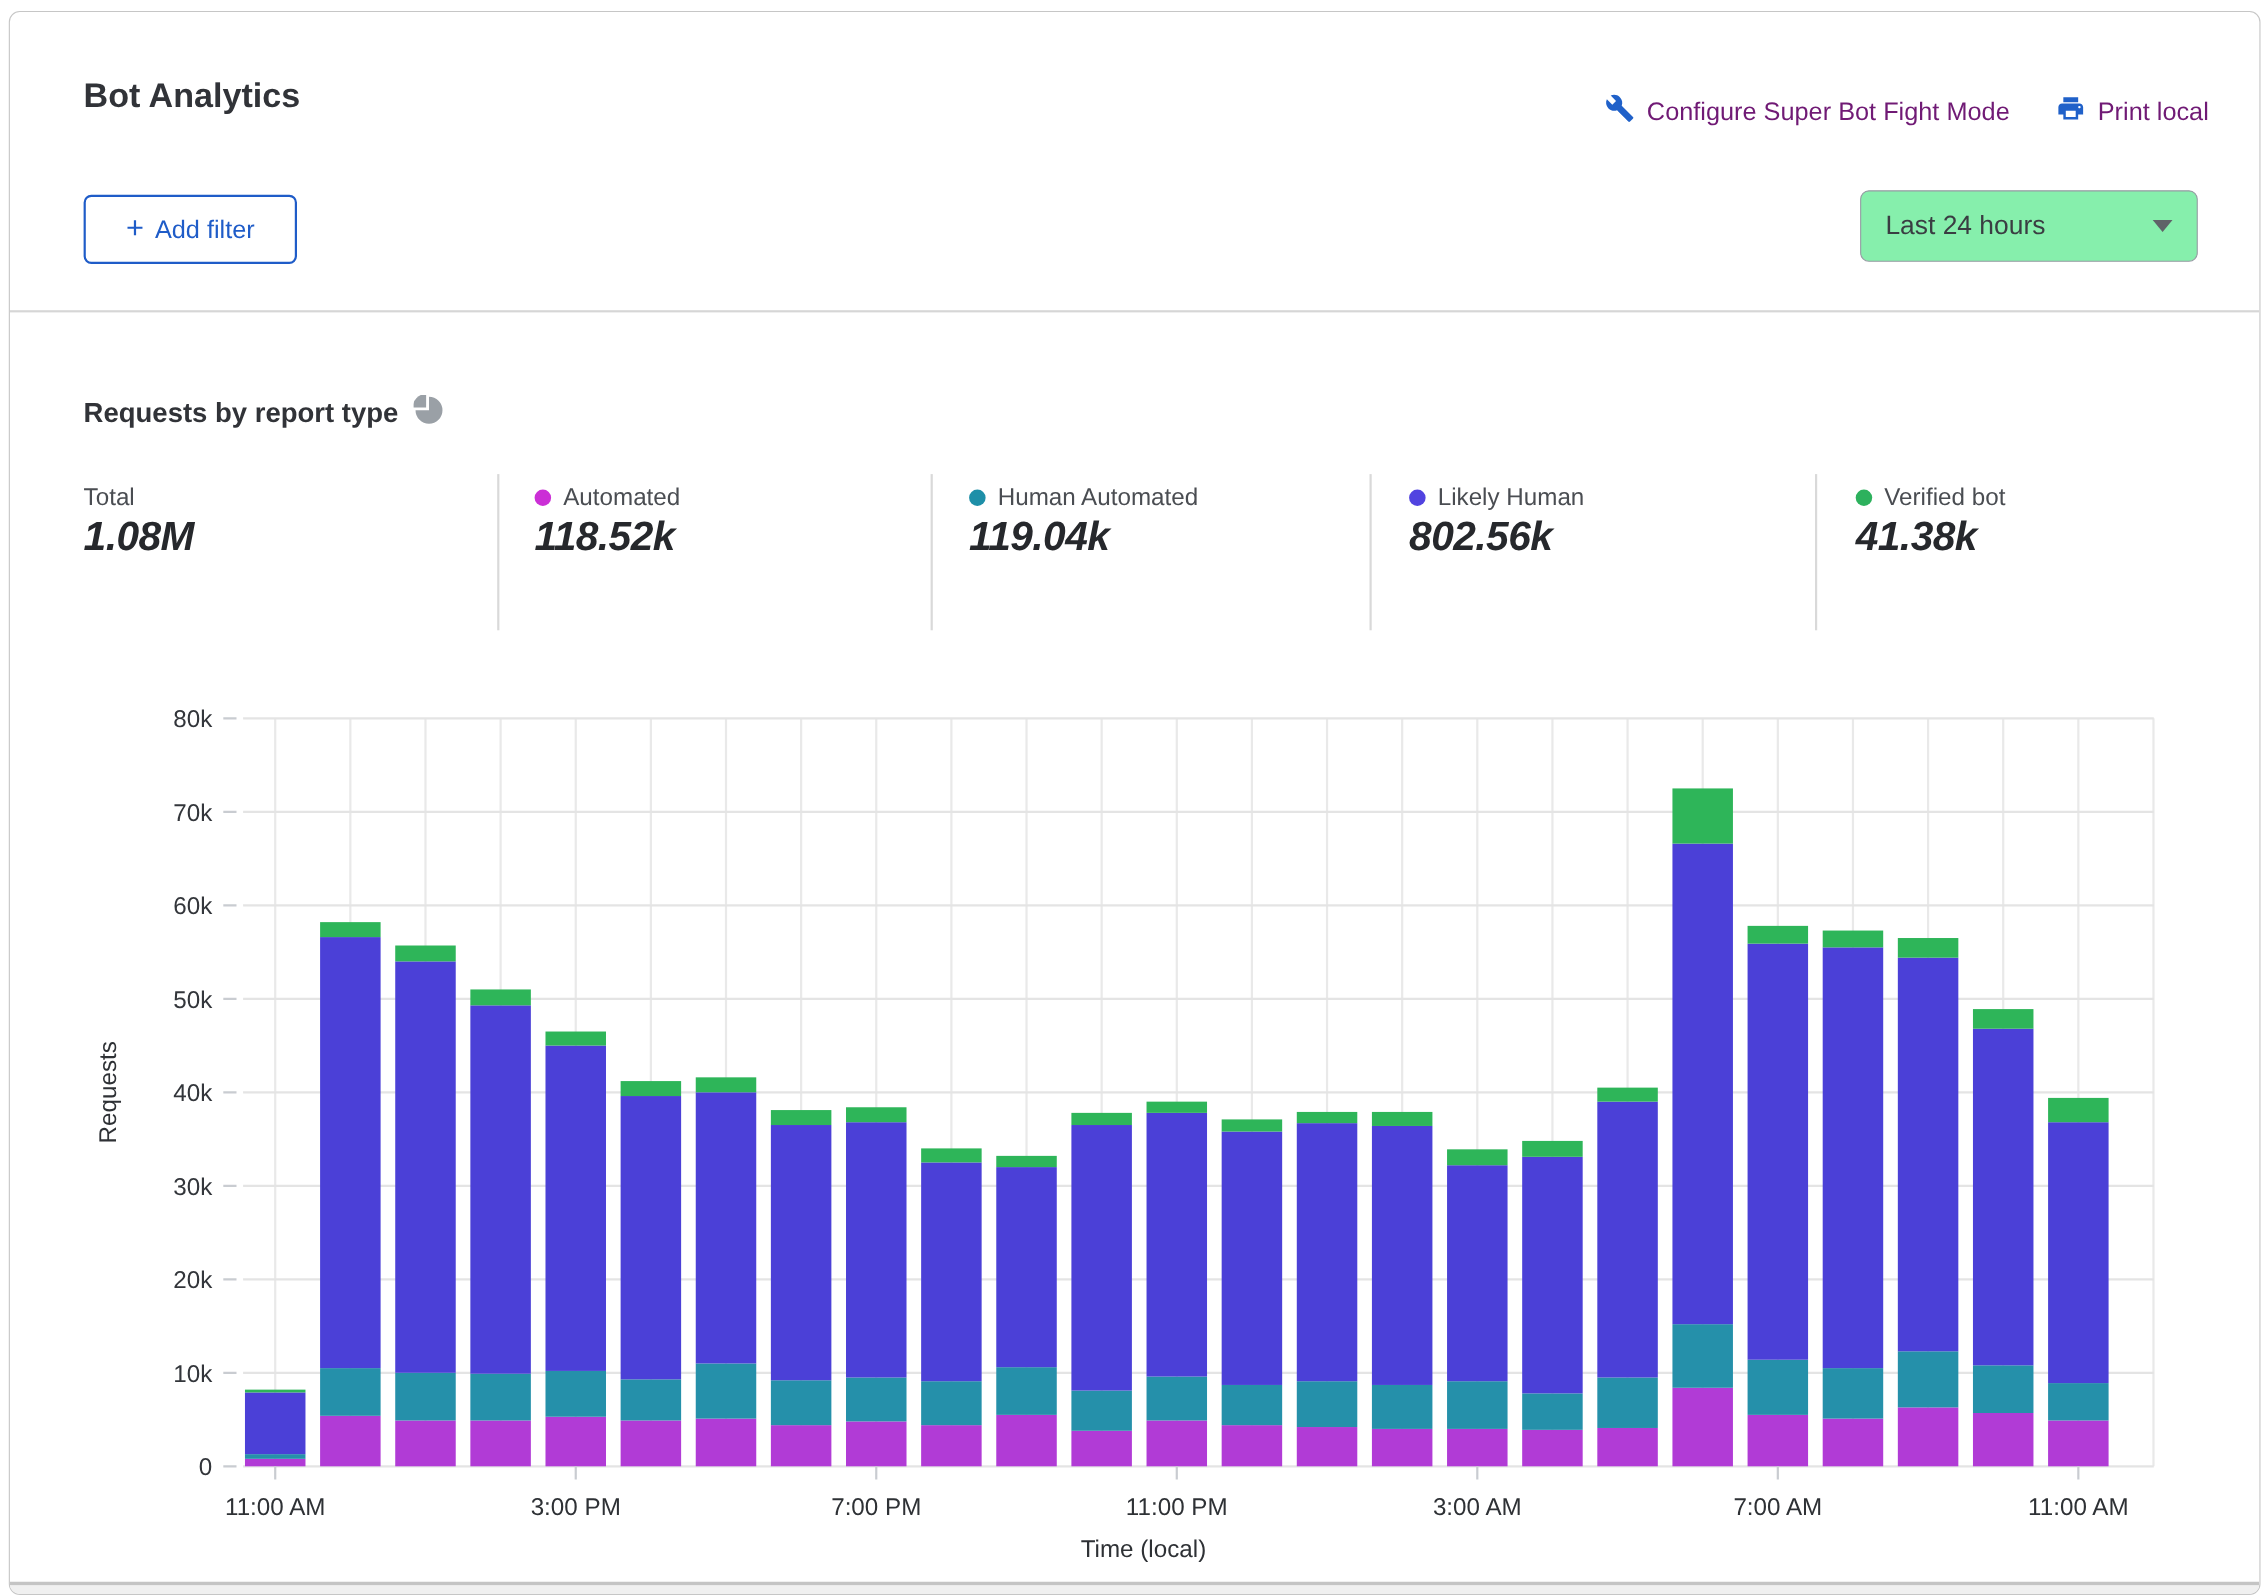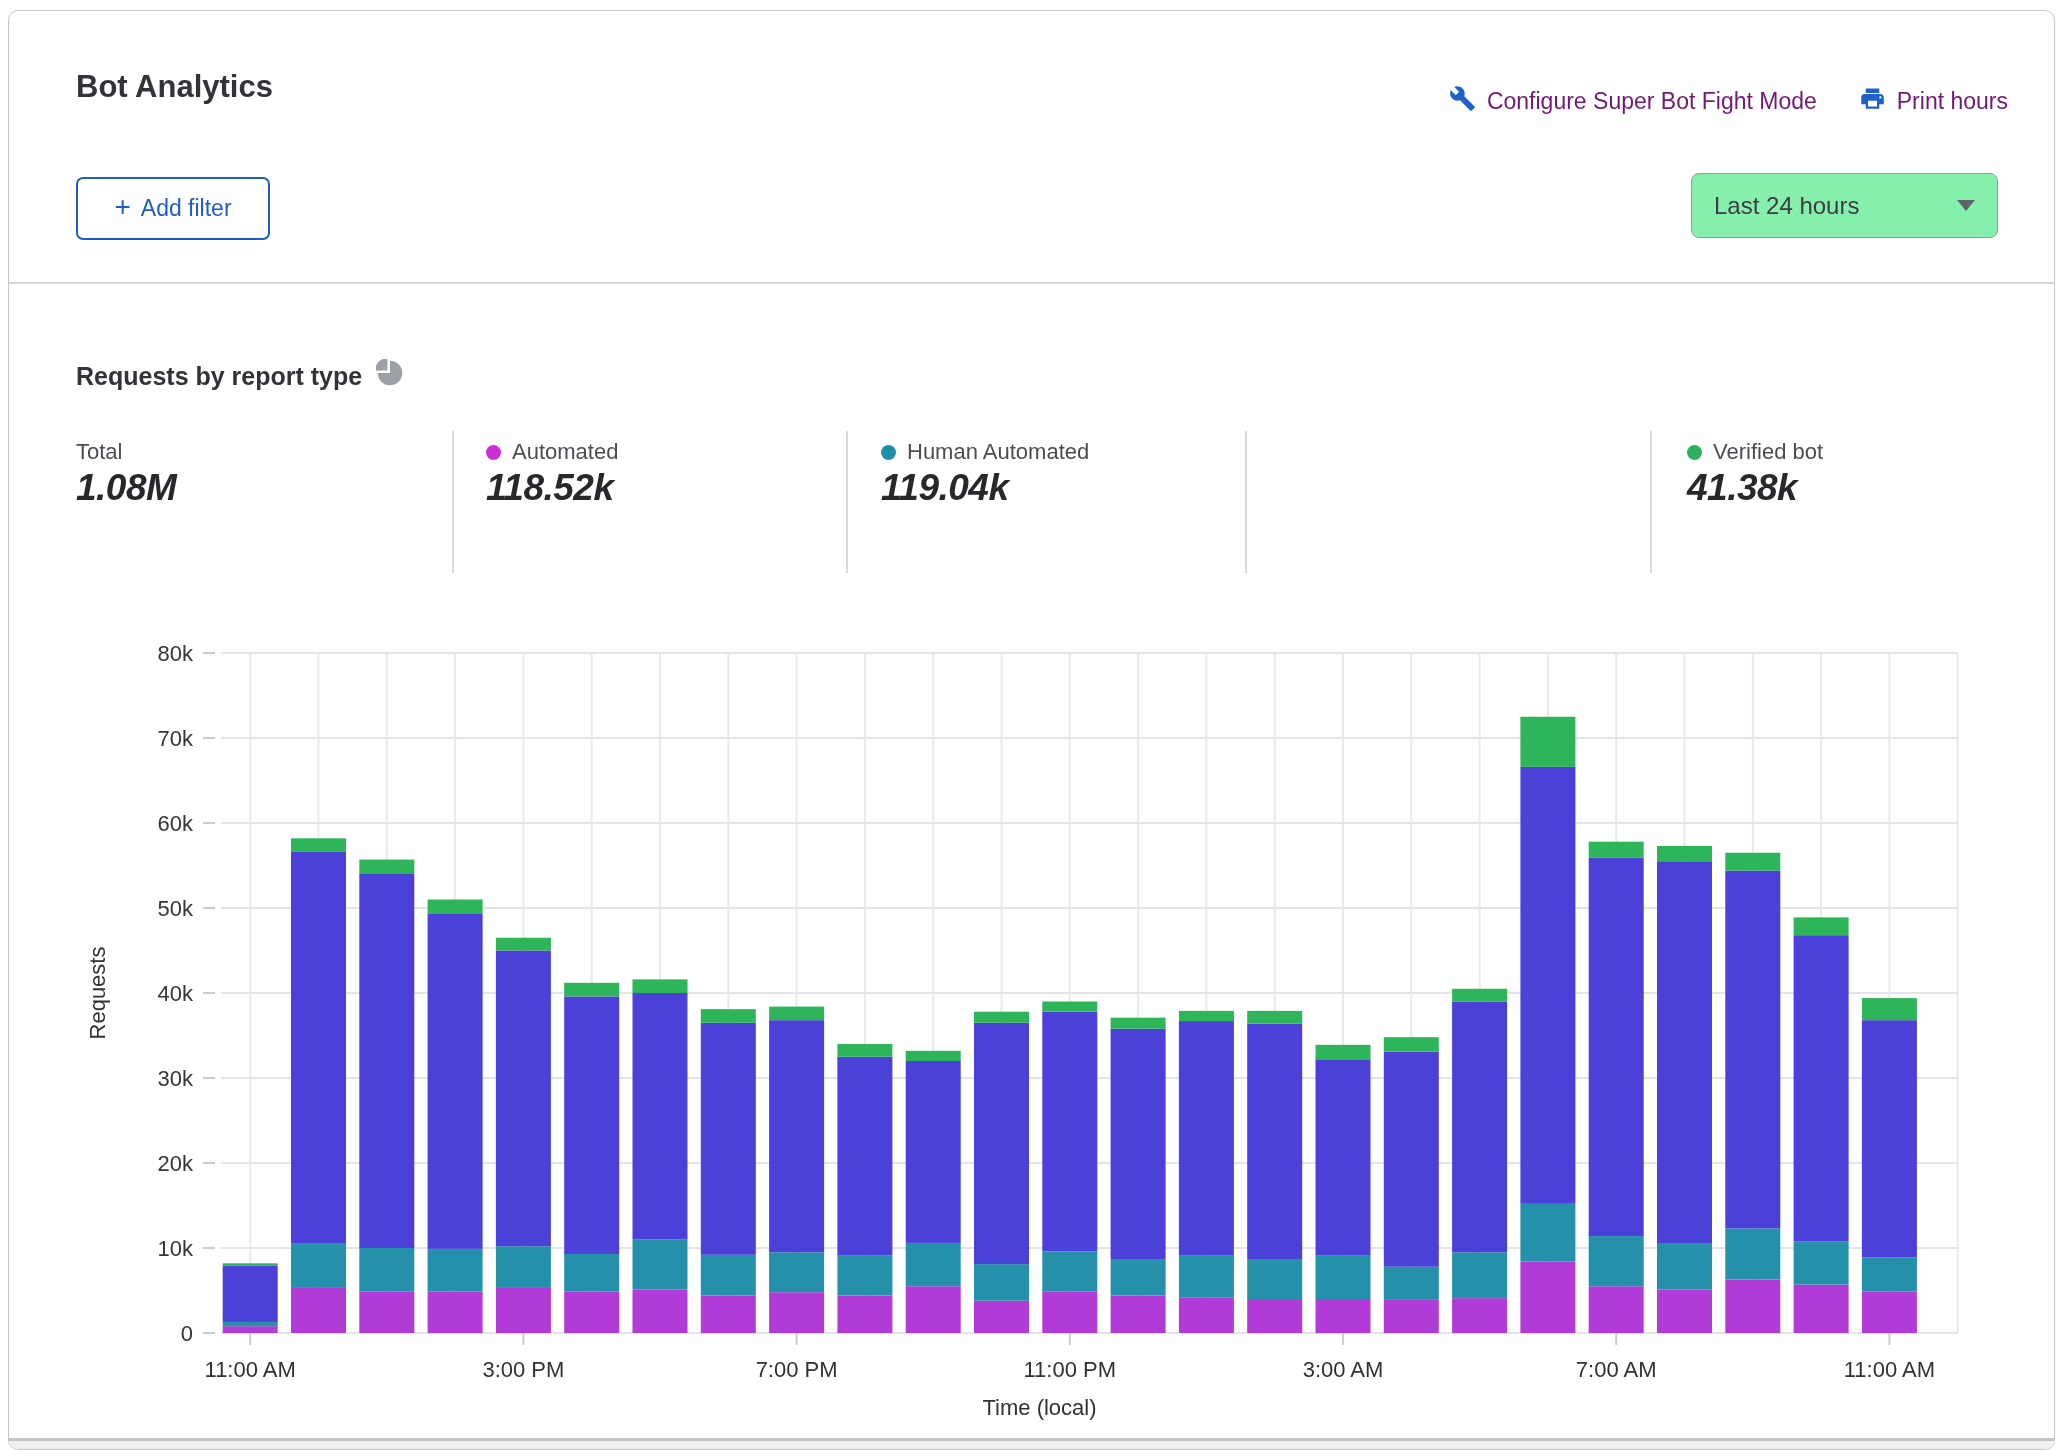--- a/index.html
+++ b/index.html
@@ -49,21 +49,21 @@
           </svg>
       </span>
       <span>Configure Super Bot Fight Mode</span>
     </a>
     <a class="hlink">
       <span>
         <svg width="27" height="27" viewBox="0 0 24 24" fill="#2061c9">
             <path d="M19 8H5c-1.66 0-3 1.34-3 3v6h4v4h12v-4h4v-6c0-1.66-1.34-3-3-3zm-3 11H8v-5h8v5zm3-7c-.55 0-1-.45-1-1s.45-1 1-1 1 .45 1 1-.45 1-1 1zm-1-9H6v4h12V3z"></path>
           </svg>
       </span>
-      <span>Print hours</span>
+      <span>Print local</span>
     </a>
   </div>
 
   <button class="btn-addfilter">
     <span class="plus">+</span>
     <span>Add filter</span>
   </button>
 
   <div class="select-range">
     <span class="val">Last 24 hours</span>
@@ -98,20 +98,27 @@
   </div>
   <div class="vdiv" style="left:837px;"></div>
   <div class="stat" style="left:872px;">
     <div class="lab">
         <span class="dot" style="background: rgb(30, 143, 168);"></span>
       <span>Human Automated</span>
       </div>
     <div class="val">119.04k</div>
   </div>
   <div class="vdiv" style="left:1236px;"></div>
+  <div class="stat" style="left:1272px;">
+    <div class="lab">
+        <span class="dot" style="background: rgb(81, 67, 224);"></span>
+      <span>Likely Human</span>
+      </div>
+    <div class="val">802.56k</div>
+  </div>
   <div class="vdiv" style="left:1641px;"></div>
   <div class="stat" style="left:1678px;">
     <div class="lab">
         <span class="dot" style="background: rgb(45, 177, 93);"></span>
       <span>Verified bot</span>
       </div>
     <div class="val">41.38k</div>
   </div>
 
   <svg id="chart-svg" width="2047" height="820" viewBox="8 600 2047 820">

